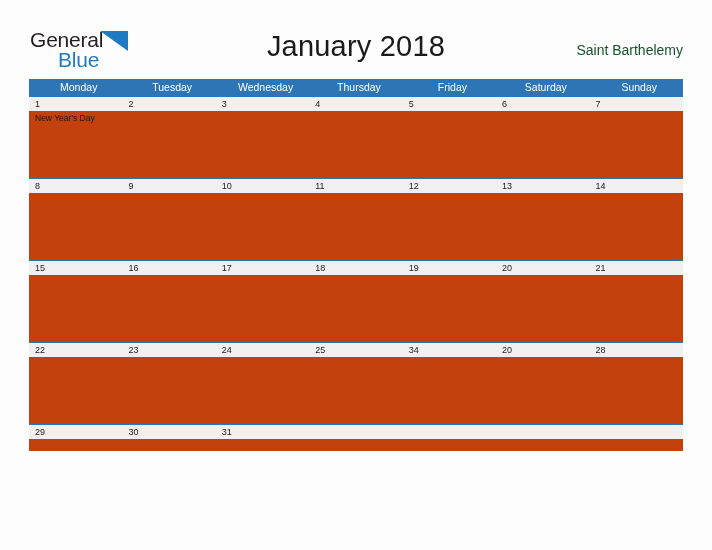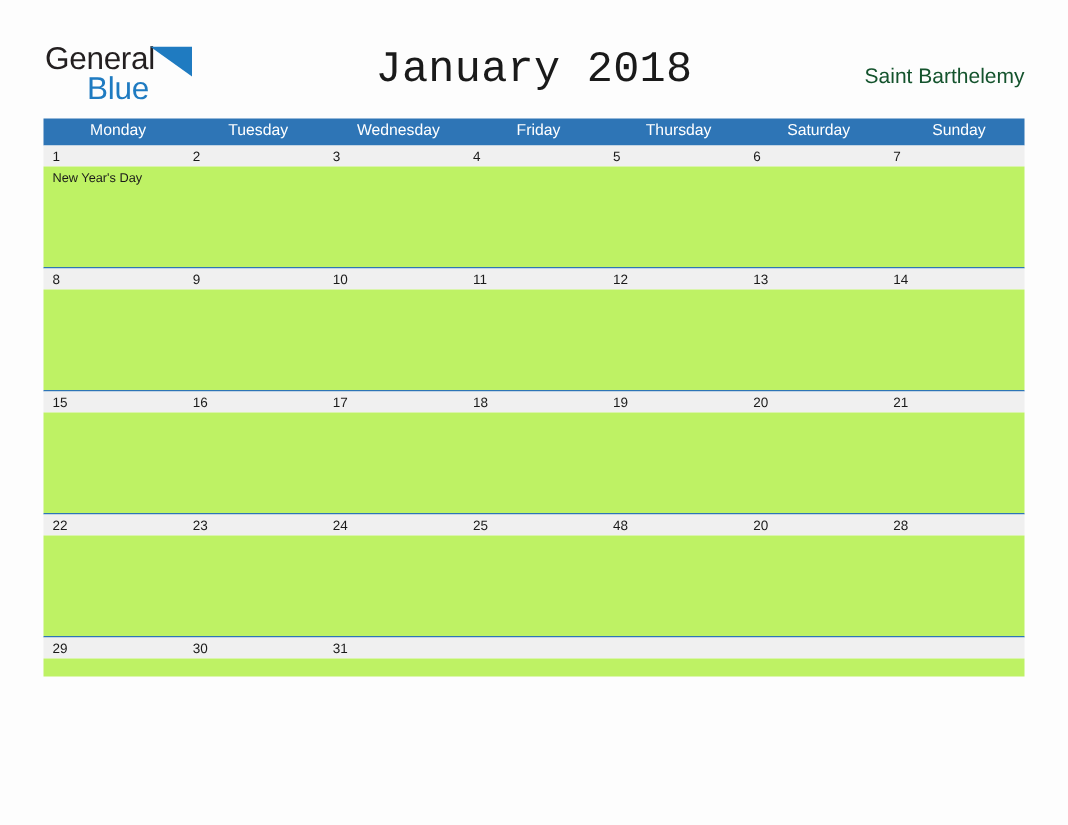--- a/index.html
+++ b/index.html
@@ -62,21 +62,21 @@
     font-family: "Liberation Sans", sans-serif;
   }
   .cal-title {
     position: absolute;
     left: 0;
     top: 30px;
     width: 712px;
     text-align: center;
     font-size: 29px;
     color: #1a1a1a;
-    font-family: Liberation Mono, monospace;
+    font-family: Liberation Sans, sans-serif;
     font-weight: normal;
     letter-spacing: 0.2px;
   }
   .cal-location {
     position: absolute;
     right: 29px;
     top: 42px;
     font-size: 14px;
     color: #14532d;
     font-family: "Liberation Sans", sans-serif;
@@ -128,21 +128,21 @@
     line-height: 14px;
     color: #1a1a1a;
     padding-left: 6px;
     box-sizing: border-box;
     font-family: "Liberation Sans", sans-serif;
   }
   .week-body {
     display: flex;
     width: 654px;
     height: 67px;
-    background: #bef264;
+    background: #c2410c;
   }
   .event-cell {
     flex: 1 1 0;
     padding: 2px 4px 0 6px;
     box-sizing: border-box;
   }
   .event-text {
     font-size: 8.5px;
     line-height: 11px;
     color: #1a1a1a;
@@ -175,22 +175,22 @@
 
     <div class="cal-location">Saint Barthelemy</div>
   </div>
 
   <div class="calendar">
 
     <div class="dow-row">
       <div class="dow-cell">Monday</div>
       <div class="dow-cell">Tuesday</div>
       <div class="dow-cell">Wednesday</div>
+      <div class="dow-cell">Thursday</div>
       <div class="dow-cell">Friday</div>
-      <div class="dow-cell">Thursday</div>
       <div class="dow-cell">Saturday</div>
       <div class="dow-cell">Sunday</div>
     </div>
 
     <div class="week">
       <div class="week-dates">
         <div class="date-cell">1</div>
         <div class="date-cell">2</div>
         <div class="date-cell">3</div>
         <div class="date-cell">4</div>
@@ -292,21 +292,21 @@
           </div>
       </div>
     </div>
 
     <div class="week">
       <div class="week-dates">
         <div class="date-cell">22</div>
         <div class="date-cell">23</div>
         <div class="date-cell">24</div>
         <div class="date-cell">25</div>
-        <div class="date-cell">48</div>
+        <div class="date-cell">34</div>
         <div class="date-cell">20</div>
         <div class="date-cell">28</div>
       </div>
       <div class="week-body">
         <div class="event-cell">
             <span class="event-text"></span>
           </div>
         <div class="event-cell">
             <span class="event-text"></span>
           </div>

